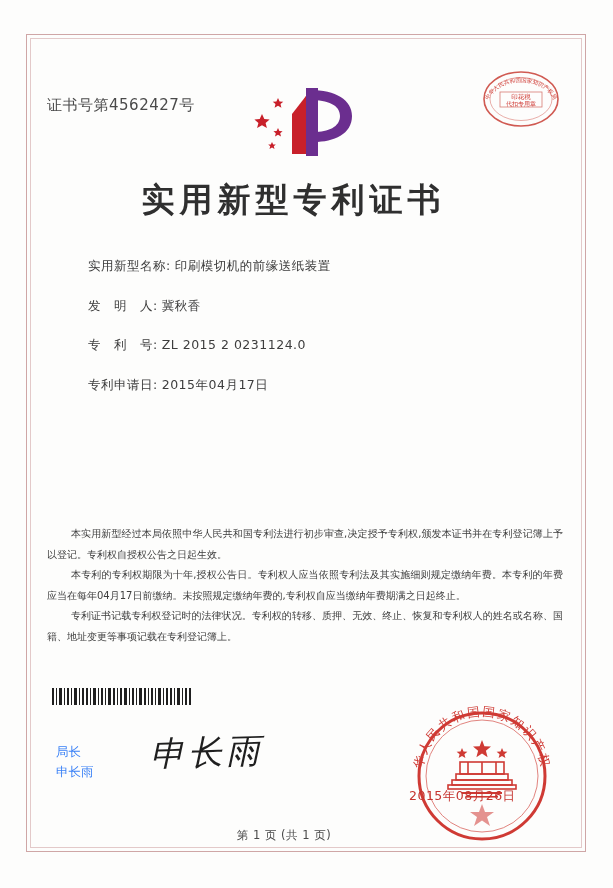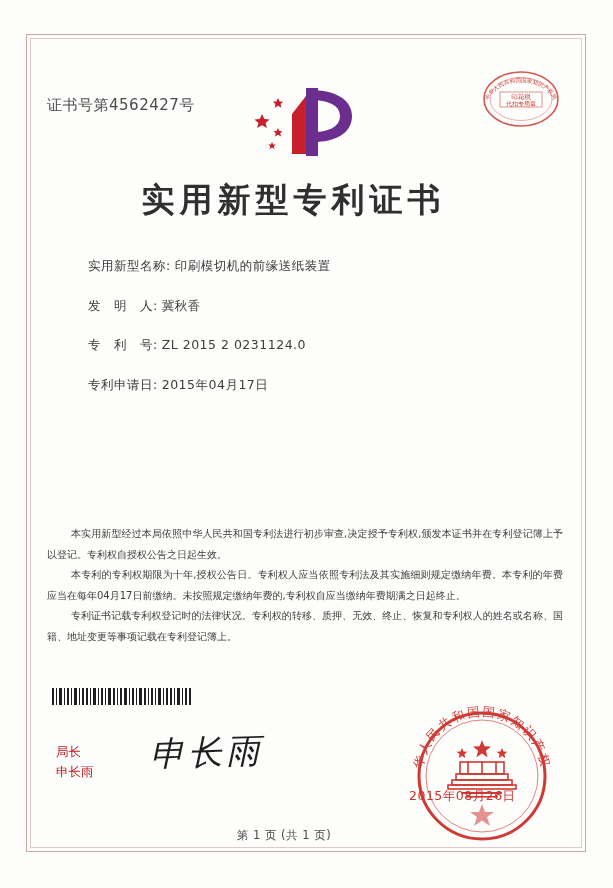--- a/index.html
+++ b/index.html
@@ -104,21 +104,21 @@
     position: absolute;
     left: 52px; top: 688px;
     width: 140px; height: 17px;
   }
   
   .sig-label {
     position: absolute;
     left: 56px; top: 742px;
     font-size: 12.5px;
     line-height: 20px;
-    color: #b91c1c;
+    color: #3b82f6;
   }
   .sig-script {
     position: absolute;
     left: 150px; top: 730px;
     font-size: 34px;
     font-family: "DejaVu Serif", "Liberation Serif", serif;
     color: #1f1f1f;
     letter-spacing: 4px;
     transform: rotate(-2deg);
     font-style: italic;

